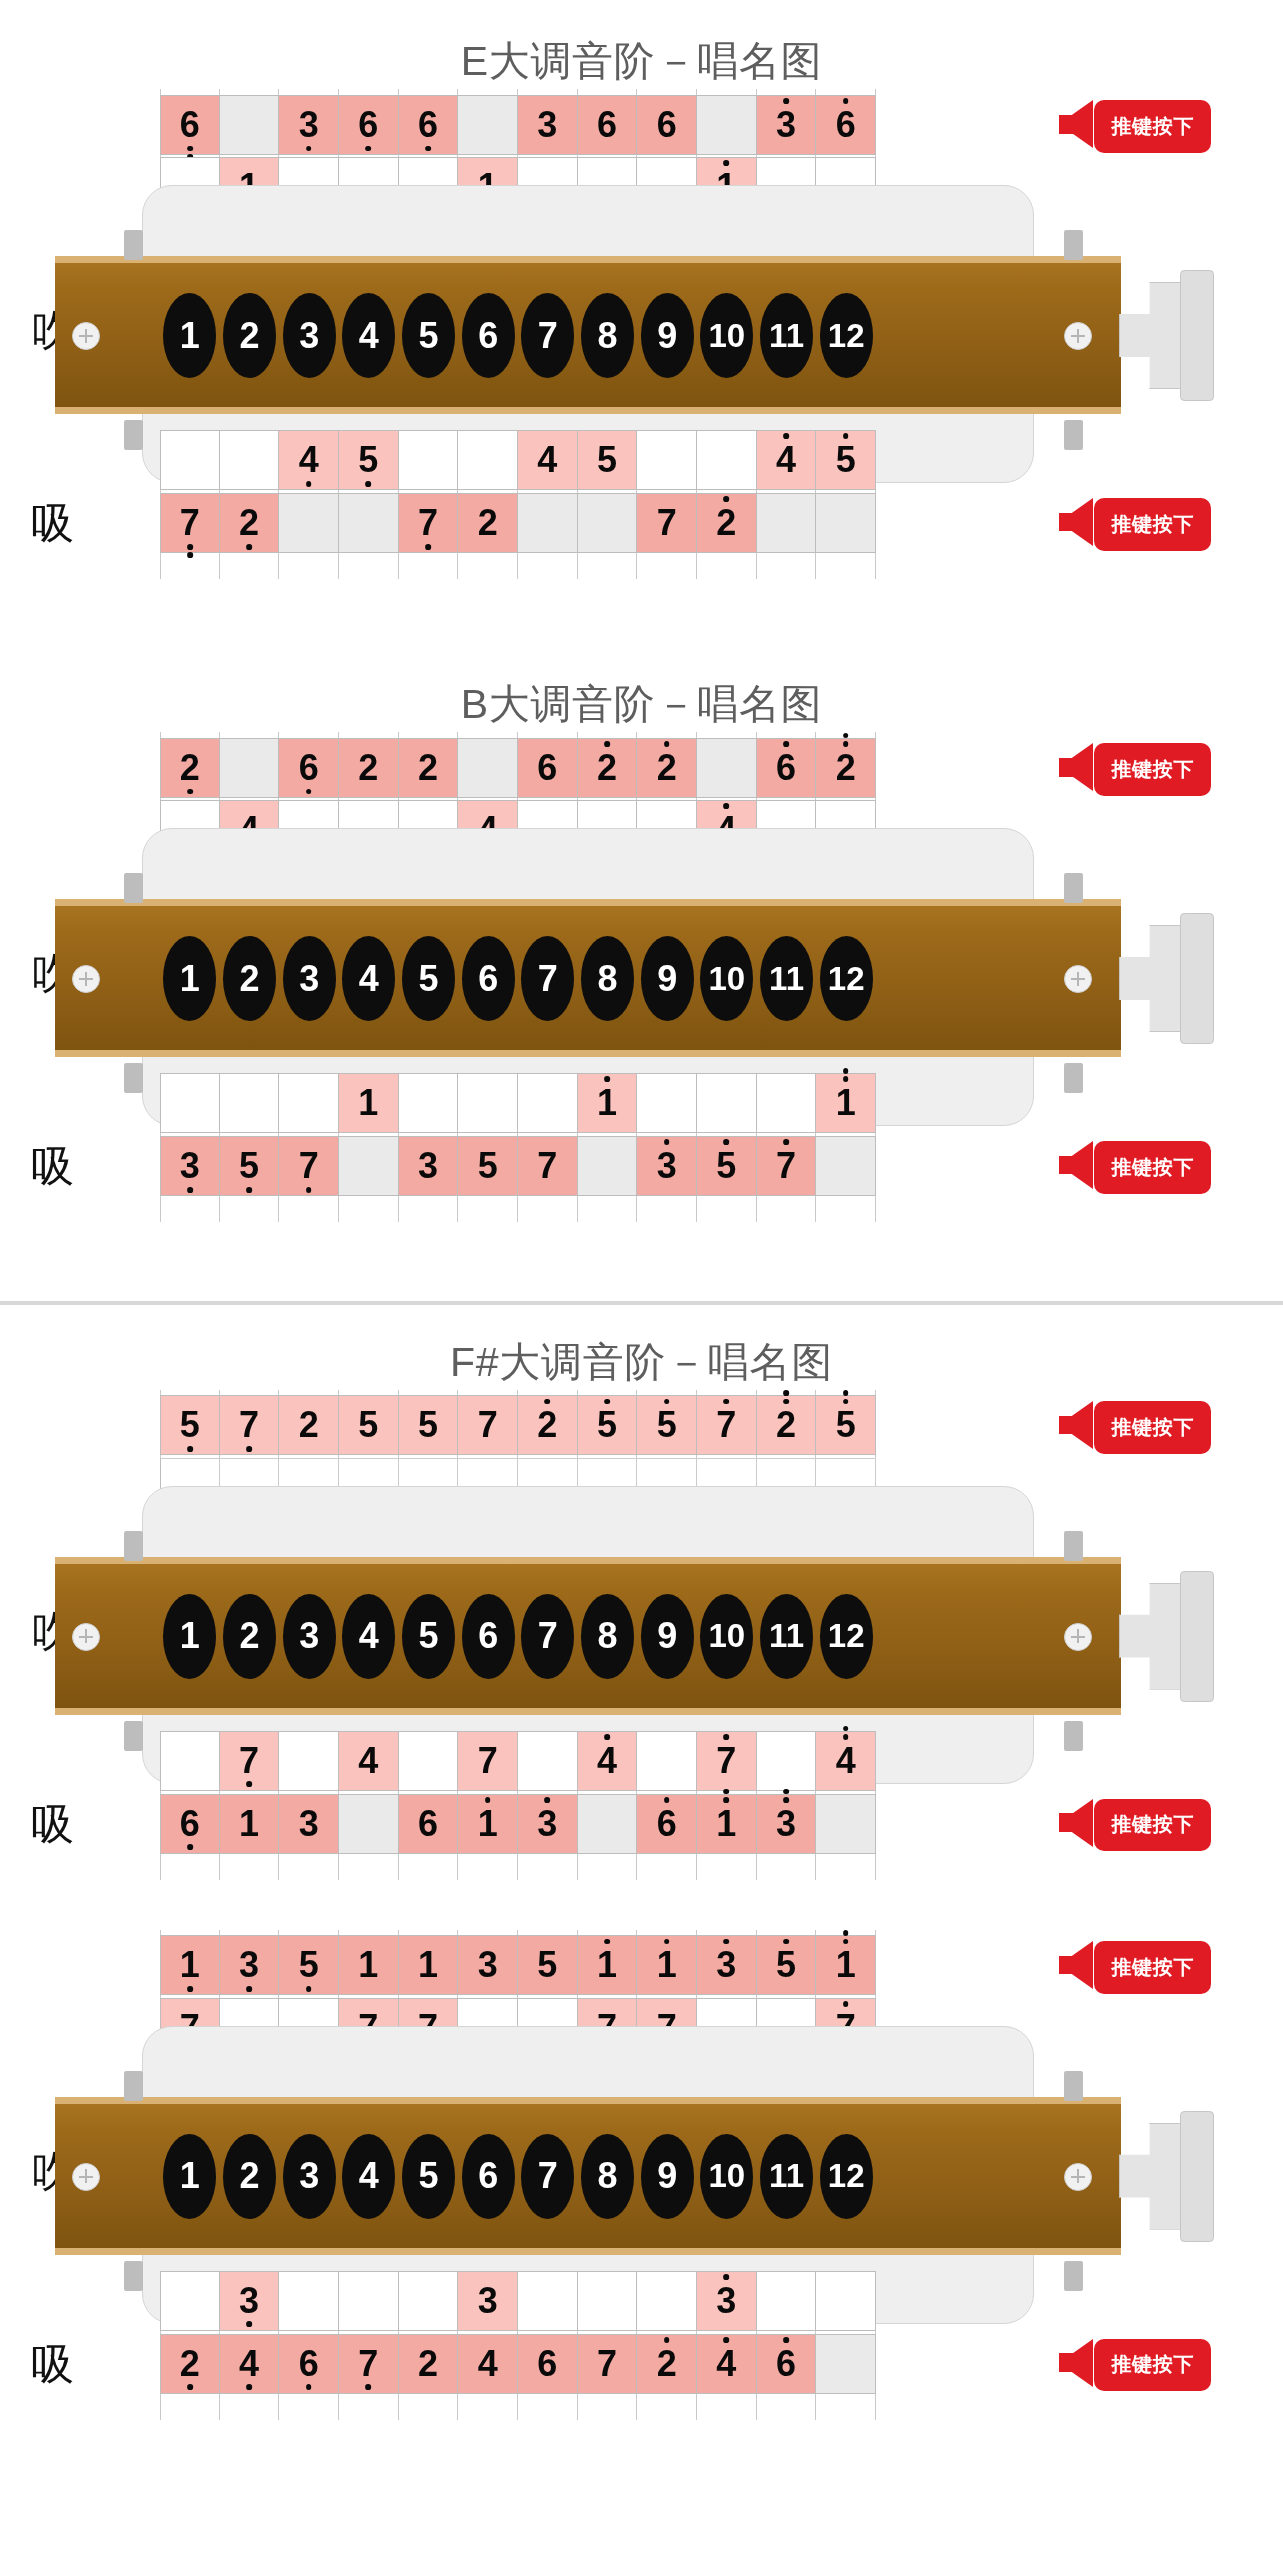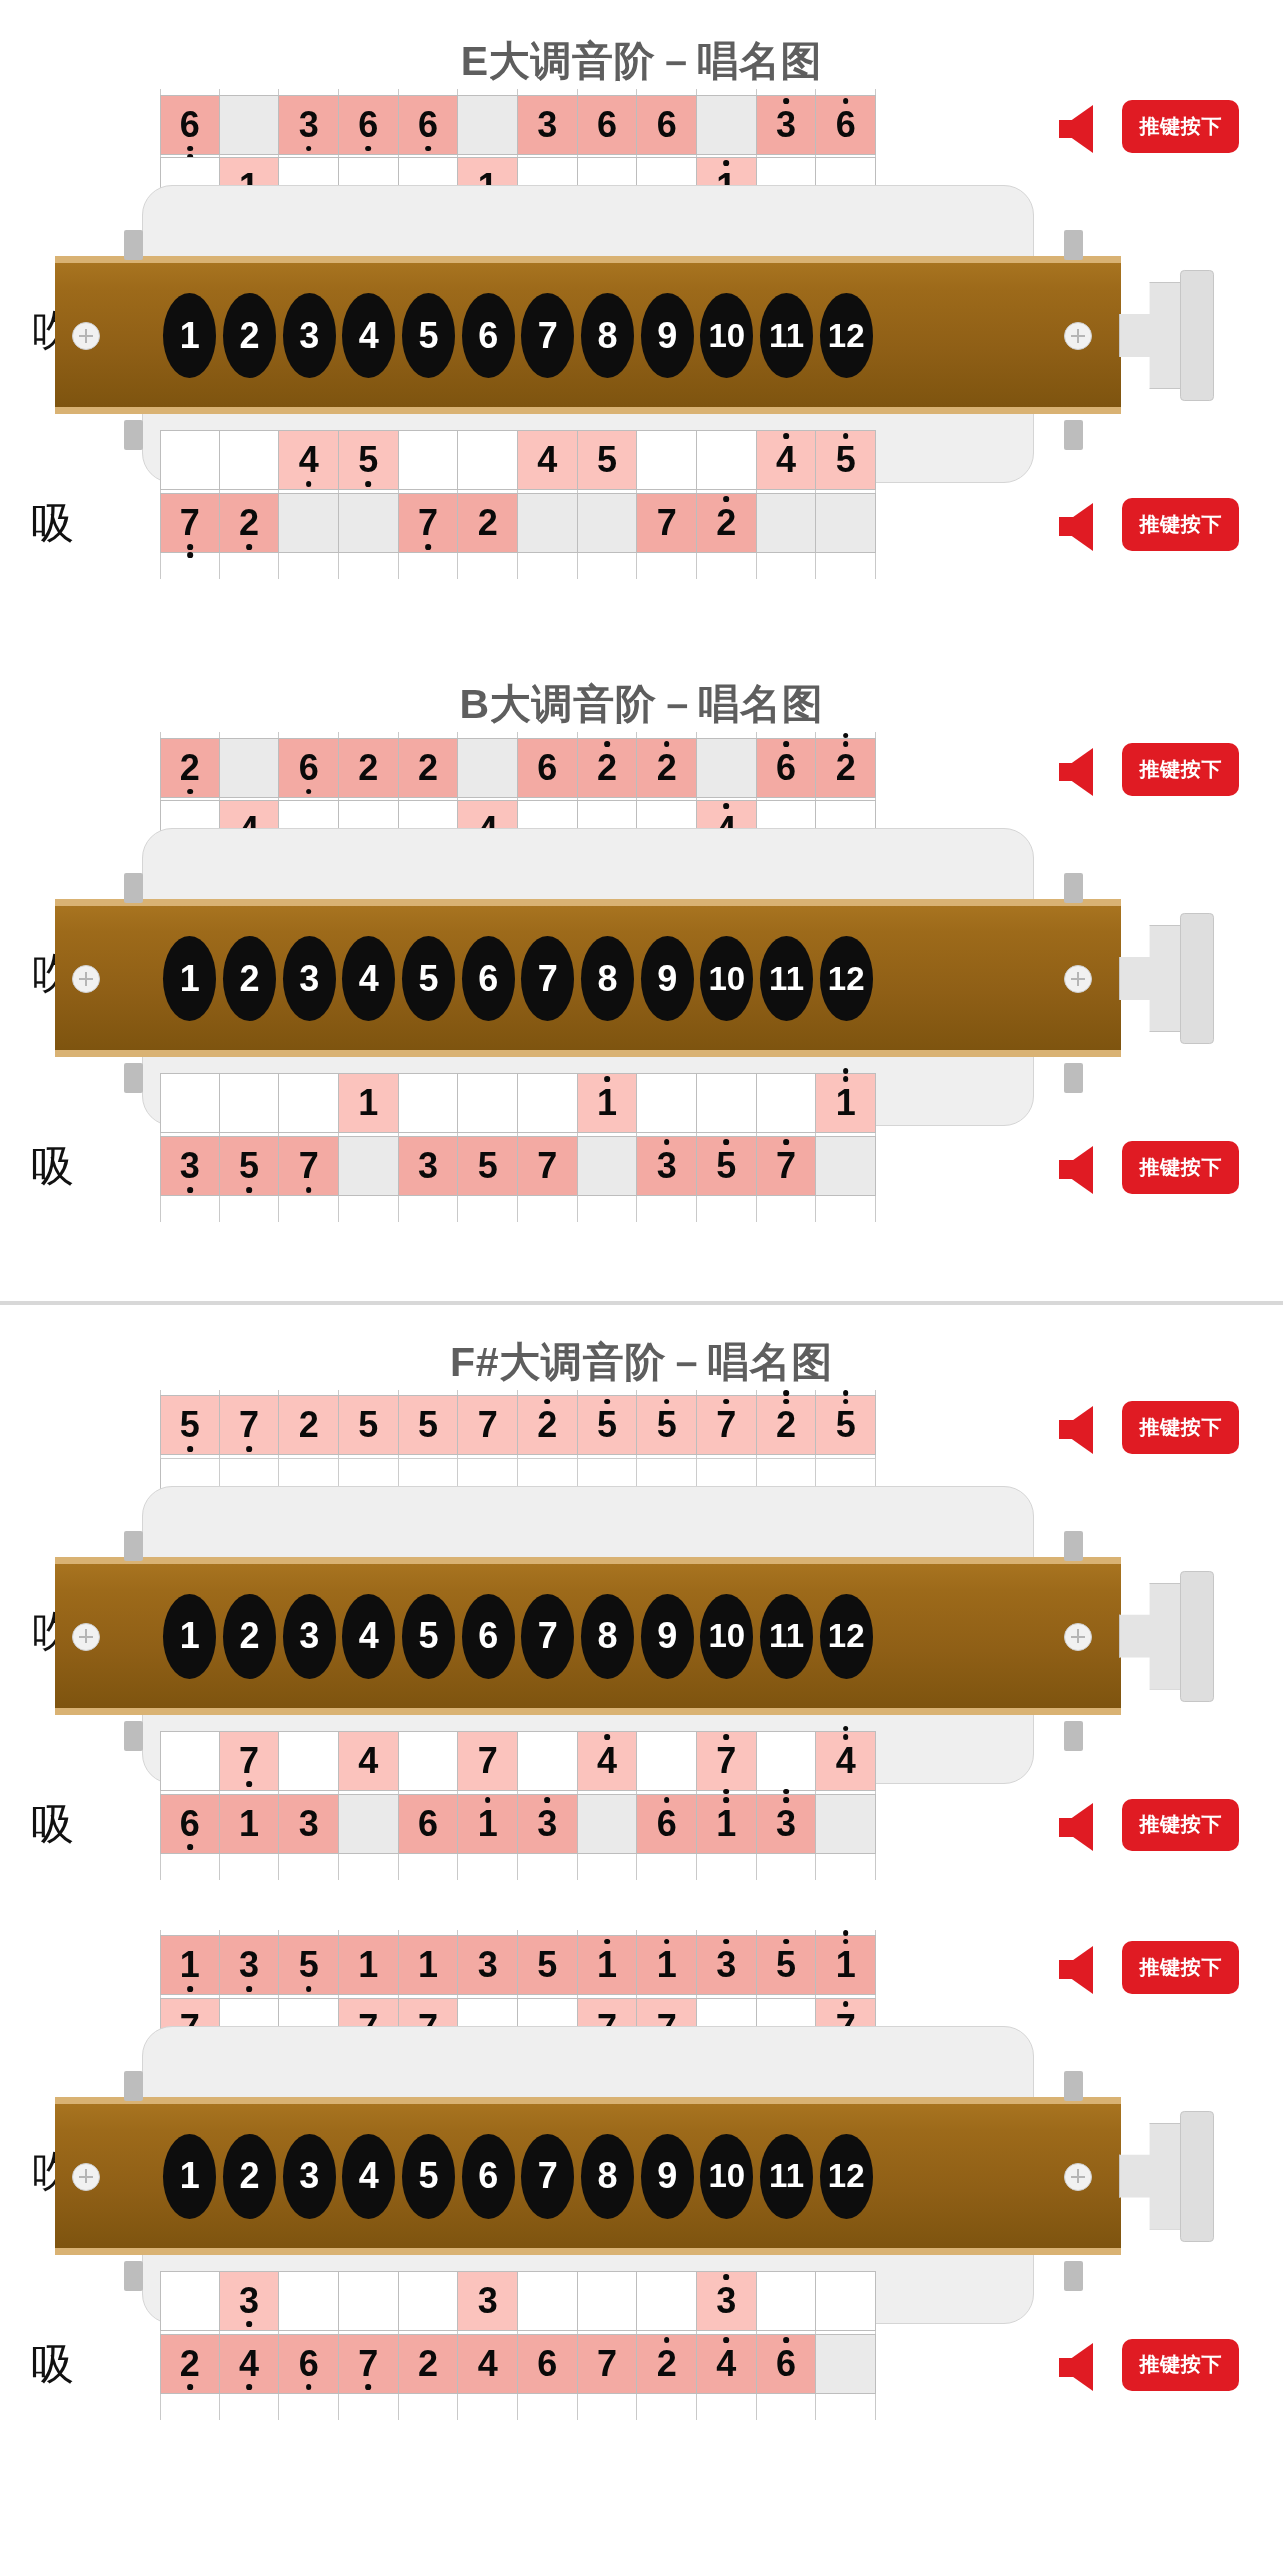--- a/index.html
+++ b/index.html
@@ -13,21 +13,21 @@
   .chart-block { position:relative; width:1283px; }
   .chart-block.h910 { height:647px; }
   .chart-block.h920 { height:654px; }
   .chart-block.h880 { height:625px; }
   .chart-block.h875 { height:622px; }
 
   .title {
     text-align:center;
     font-size:41px;
     color:#5e5e5e;
-    font-weight:700;
+    font-weight:400;
     letter-spacing:0.7px;
     padding-top:34px;
     font-family:"Liberation Sans","DejaVu Sans",sans-serif;
   }
   .title.t2 { padding-top:30px; }
 
   .diagram { position:relative; width:1283px; height:490px; }
 
   
   .side-label {
@@ -159,21 +159,21 @@
   .hole-oval {
     width:53px; height:85px; border-radius:50%;
     background:#0d0d0d;
     display:flex; align-items:center; justify-content:center;
     color:#fff; font-size:36px; font-weight:700;
     font-family:"Liberation Sans","DejaVu Sans",sans-serif;
   }
   .hole-oval.wide { font-size:33px; }
 
   
-  .callout { position:absolute; display:flex; align-items:flex-end;gap:28px; }
+  .callout { position:absolute; display:flex; align-items:flex-start; }
   .arrow {
     width:0; height:0;
     border-top:24px solid transparent;
     border-bottom:24px solid transparent;
     border-right:34px solid #e01b23;
     position:relative;
   }
   .arrow::after{
     content:""; position:absolute; left:0; top:-9.2px; width:34px; height:18.5px; background:#e01b23;
   }

